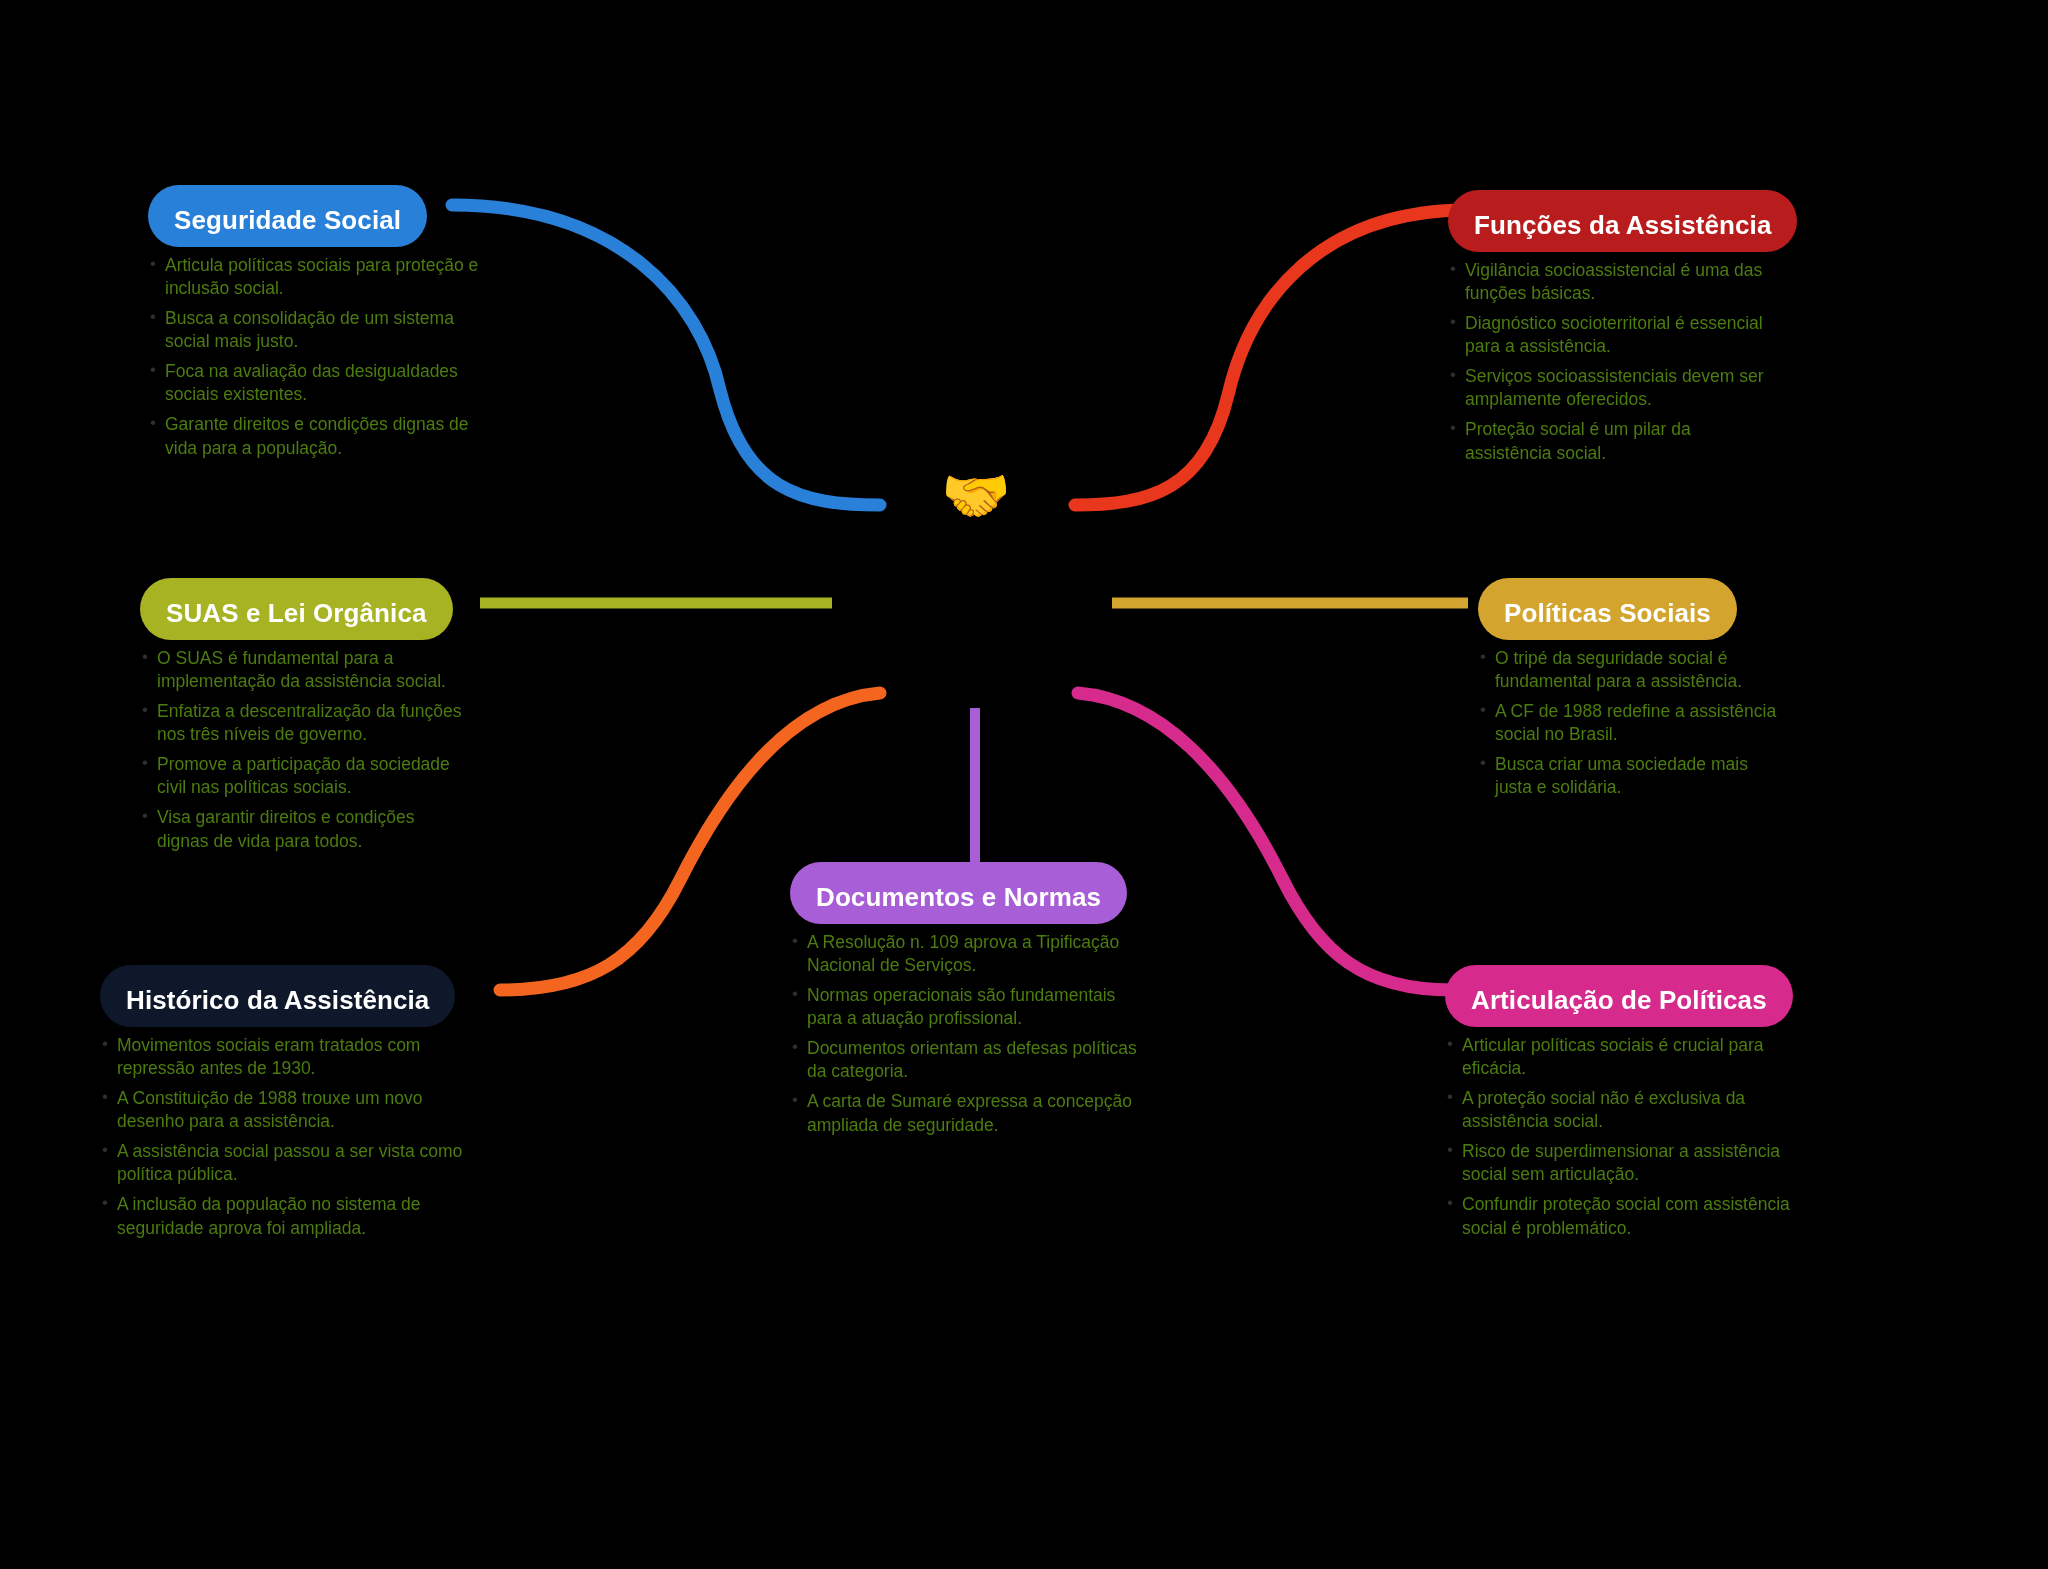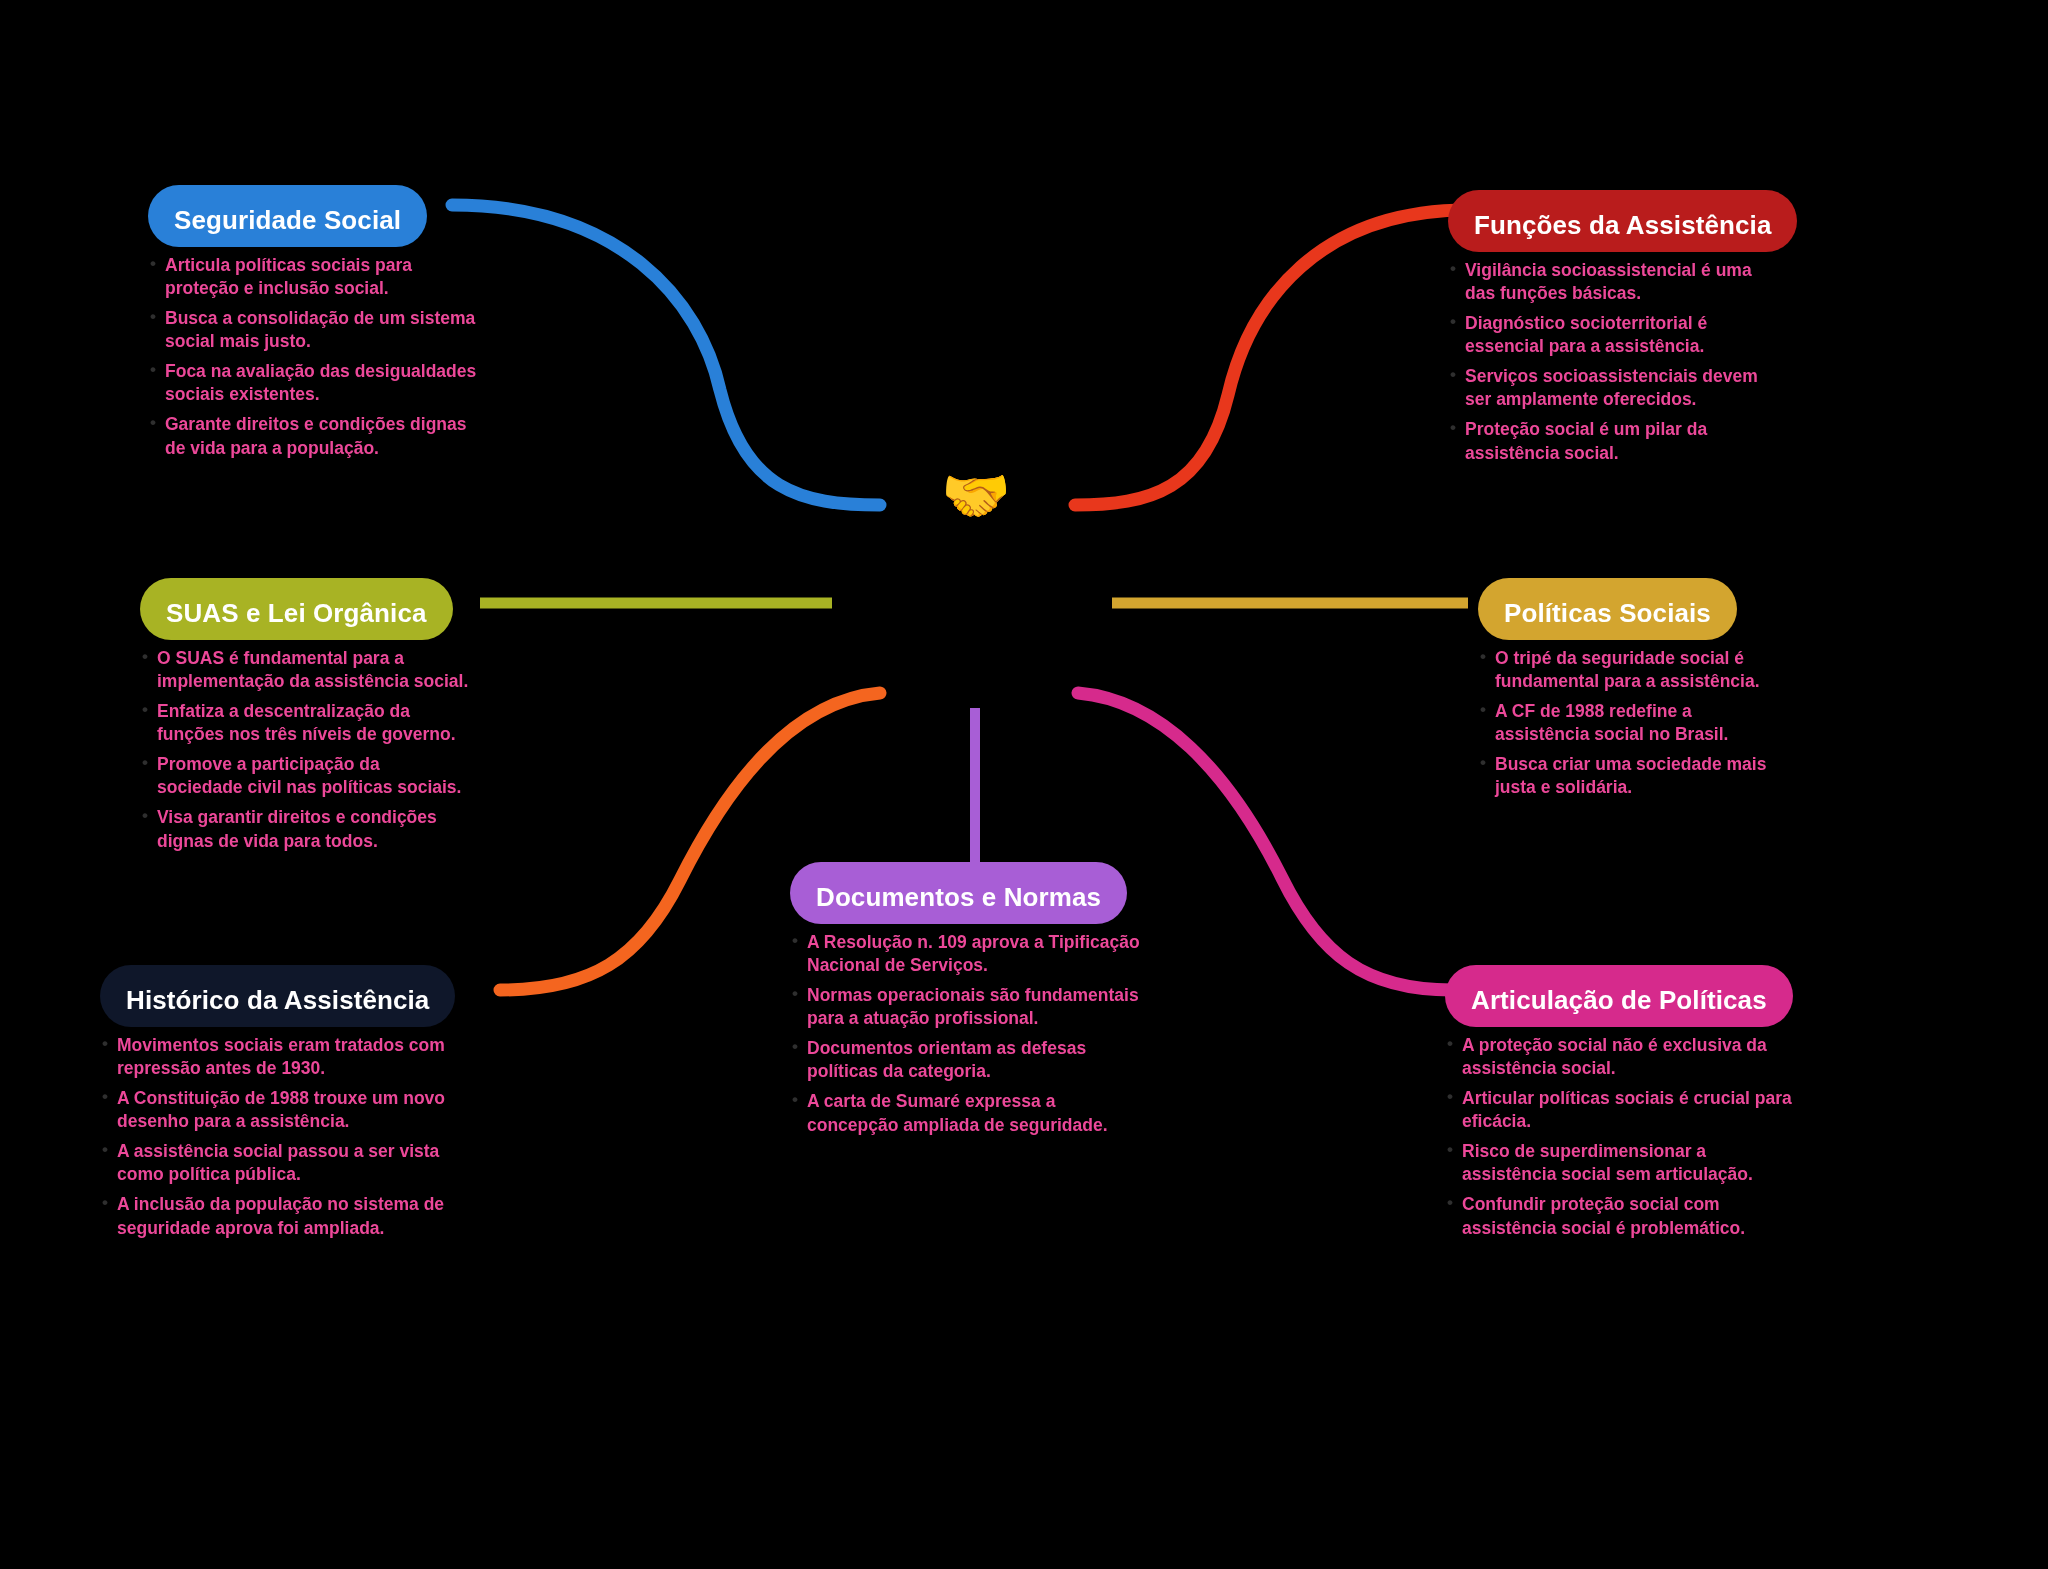--- a/index.html
+++ b/index.html
@@ -52,27 +52,26 @@
     white-space: nowrap;
     line-height: 1.15;
   }
   .node-list {
     list-style: none;
     margin: 7px 0 0 0;
     padding: 0;
   }
   .node-list li {
     position: relative;
-    color: #ec4899;
+    color: #4d7c0f;
     font-size: 17.5px;
     line-height: 1.32;
     margin: 0 0 7px 0;
     padding-left: 17px;
     text-align: left;
-    font-weight: bold;
   }
   .node-list li::before {
     content: "•";
     position: absolute;
     left: 2px;
     top: -1px;
     color: #2f2f2f;
     font-size: 17px;
   }
   
@@ -170,20 +169,20 @@
       <li>A Resolução n. 109 aprova a Tipificação Nacional de Serviços.</li>
       <li>Normas operacionais são fundamentais para a atuação profissional.</li>
       <li>Documentos orientam as defesas políticas da categoria.</li>
       <li>A carta de Sumaré expressa a concepção ampliada de seguridade.</li>
     </ul>
   </div>
 
   <div class="node" id="node-articulacao">
     <div class="node-pill" style="background:#d62a8c">Articulação de Políticas</div>
     <ul class="node-list">
+      <li>Articular políticas sociais é crucial para eficácia.</li>
       <li>A proteção social não é exclusiva da assistência social.</li>
-      <li>Articular políticas sociais é crucial para eficácia.</li>
       <li>Risco de superdimensionar a assistência social sem articulação.</li>
       <li>Confundir proteção social com assistência social é problemático.</li>
     </ul>
   </div>
 
 </div>
 
 </body></html>

